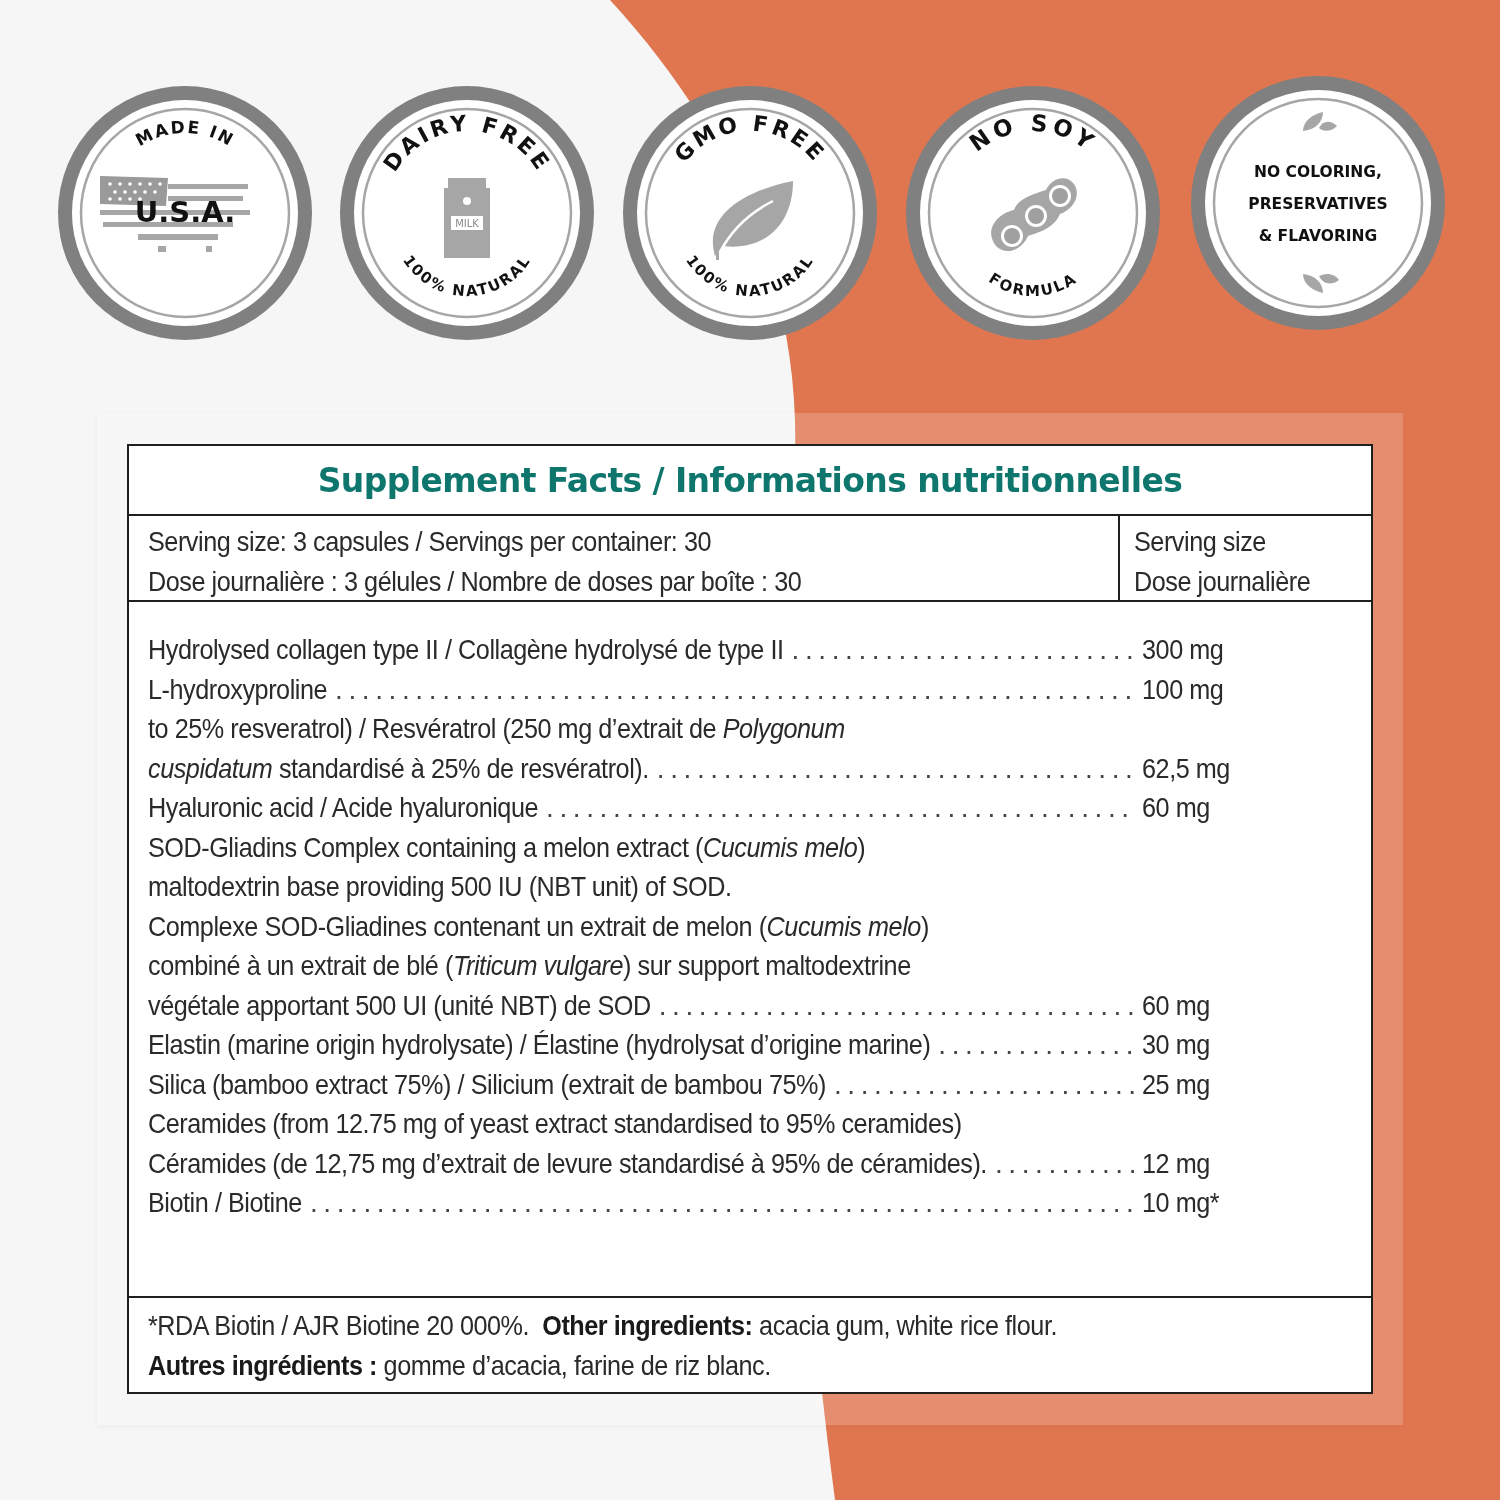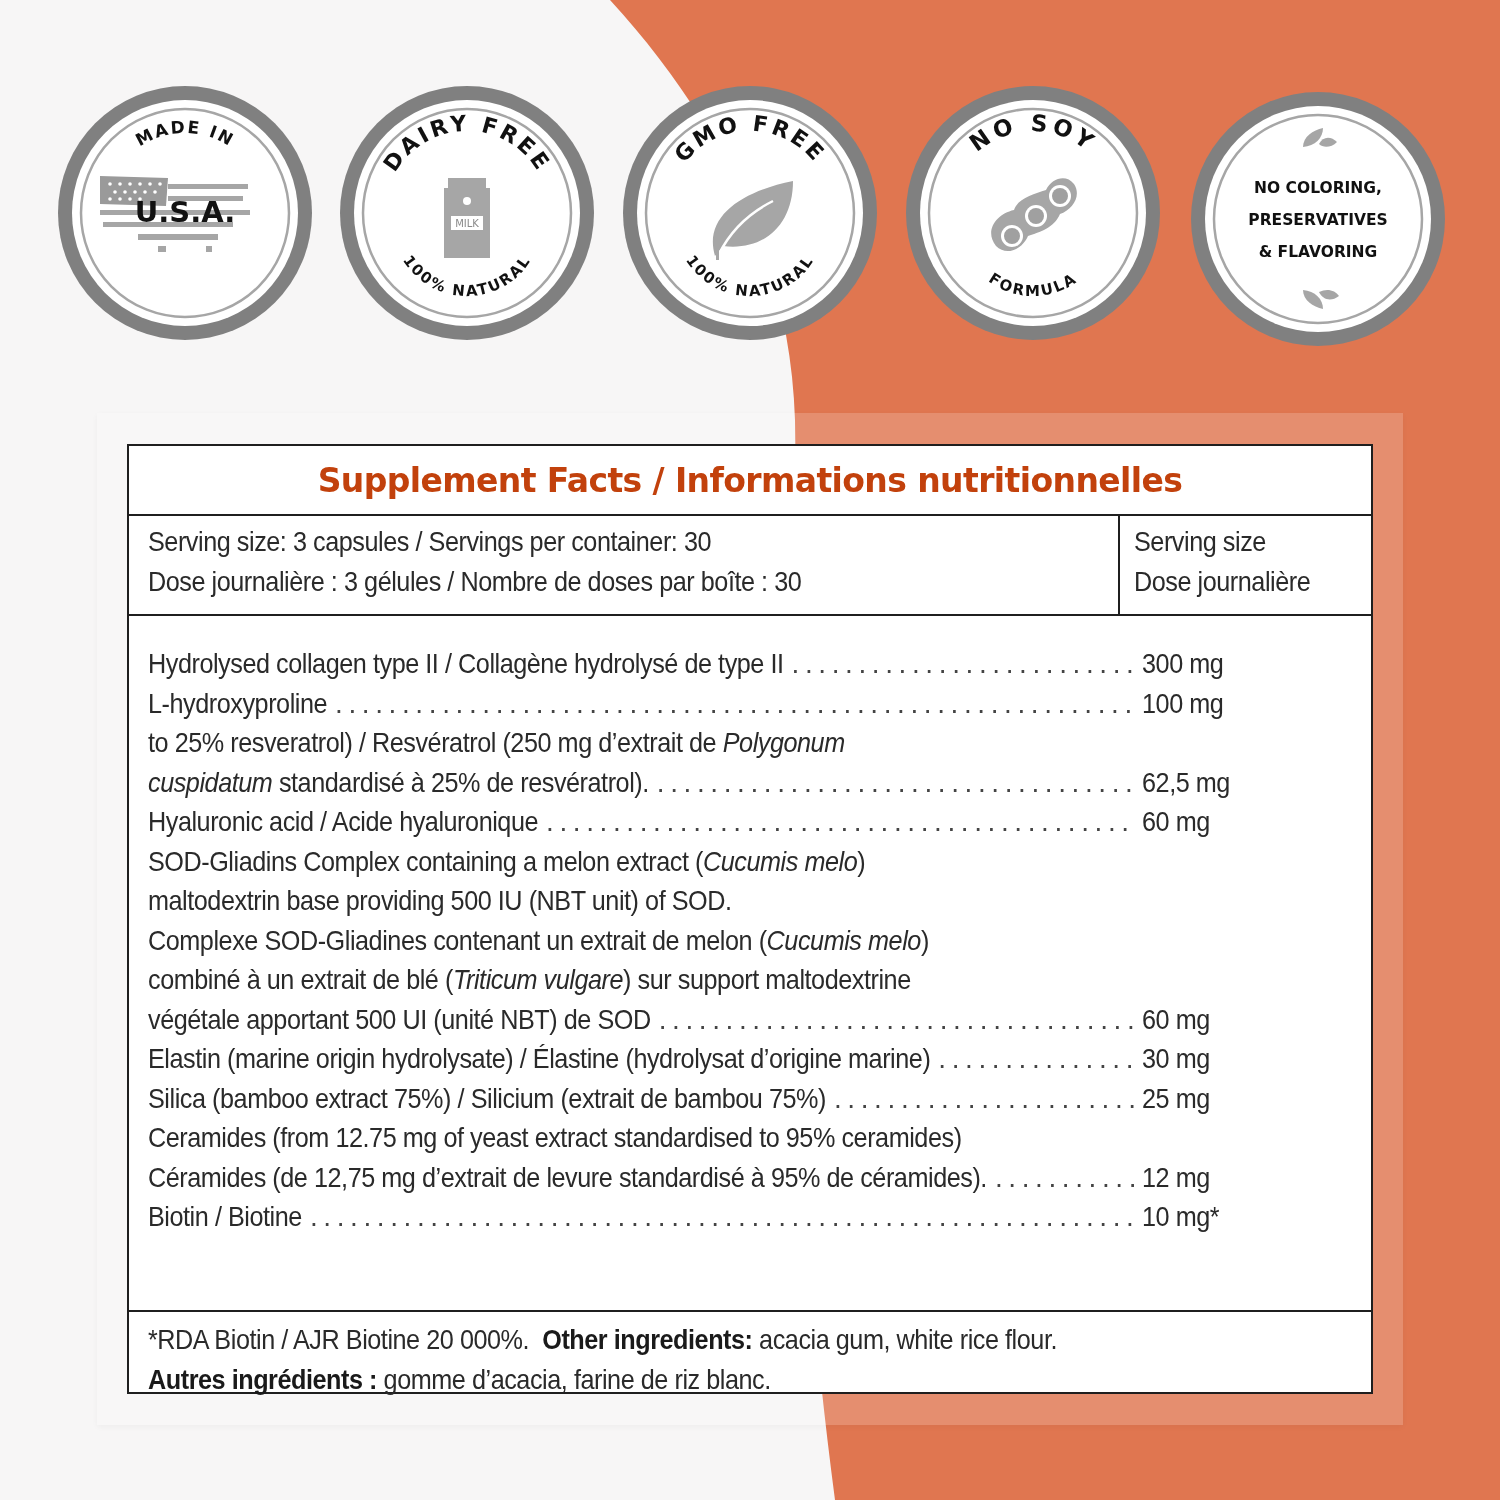--- a/index.html
+++ b/index.html
@@ -20,24 +20,24 @@
   }
   .facts {
     position: absolute; left: 127px; top: 444px; width: 1246px; height: 950px;
     border: 2px solid #1f1f1f; background: #ffffff; box-sizing: border-box;
     color: #222;
   }
   .facts-title {
     height: 70px; border-bottom: 2px solid #1f1f1f; box-sizing: border-box;
     display: flex; align-items: center; justify-content: center;
     font-family: "DejaVu Sans", sans-serif; font-weight: bold; font-size: 33px;
-    letter-spacing: -0.6px; color: #c2410c;
+    letter-spacing: -0.6px; color: #0f766e;
   }
   .serving-row {
-    display: flex; height: 100px; border-bottom: 2px solid #1f1f1f; box-sizing: border-box;
+    display: flex; height: 86px; border-bottom: 2px solid #1f1f1f; box-sizing: border-box;
   }
   .serving-left {
     flex: 0 0 991px; border-right: 2px solid #1f1f1f; box-sizing: border-box;
     padding: 6px 0 0 19px;
   }
   .serving-right { padding: 6px 0 0 14px; }
   .line {
     font-family: "Liberation Sans", sans-serif; font-size: 28px; line-height: 39.5px;
     color: #2a2a2a; white-space: nowrap; letter-spacing: -0.5px;
     transform: scaleX(0.9); transform-origin: left center;
@@ -181,21 +181,21 @@
           <circle cx="130" cy="130" r="8" fill="#a0a0a0"></circle>
         <circle cx="154" cy="110" r="11" fill="#ffffff"></circle>
           <circle cx="154" cy="110" r="8" fill="#a0a0a0"></circle>
       </g>
       <text font-family="DejaVu Sans, sans-serif" font-weight="bold" font-size="15" fill="#111" letter-spacing="2">
         <textPath href="#arc4bot" startOffset="50%" text-anchor="middle">FORMULA</textPath>
       </text>
     </svg>
   </div>
 
-  <div class="badge" style="left:1191px; top:92px;">
+  <div class="badge" style="left:1191px; top:76px;">
     <svg viewBox="0 0 254 254">
       <circle cx="127" cy="127" r="127" fill="#808080"></circle>
       <circle cx="127" cy="127" r="113" fill="#ffffff"></circle>
       <circle cx="127" cy="127" r="104" fill="none" stroke="#a6a6a6" stroke-width="2.5"></circle>
       <g>
         <path d="M112 55 C 112 45, 122 38, 132 36 C 132 46, 124 54, 112 55 Z" fill="#a6a6a6"></path>
         <path d="M128 52 C 132 44, 140 44, 146 50 C 140 56, 132 56, 128 52 Z" fill="#a6a6a6"></path>
         <path d="M112 198 C 112 208, 122 215, 132 217 C 132 207, 124 199, 112 198 Z" fill="#a6a6a6"></path>
         <path d="M128 200 C 136 196, 144 198, 148 204 C 140 210, 132 208, 128 200 Z" fill="#a6a6a6"></path>
       </g>

